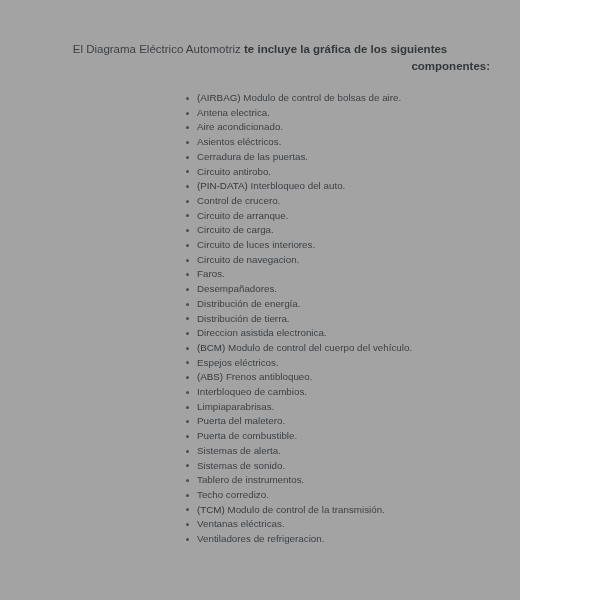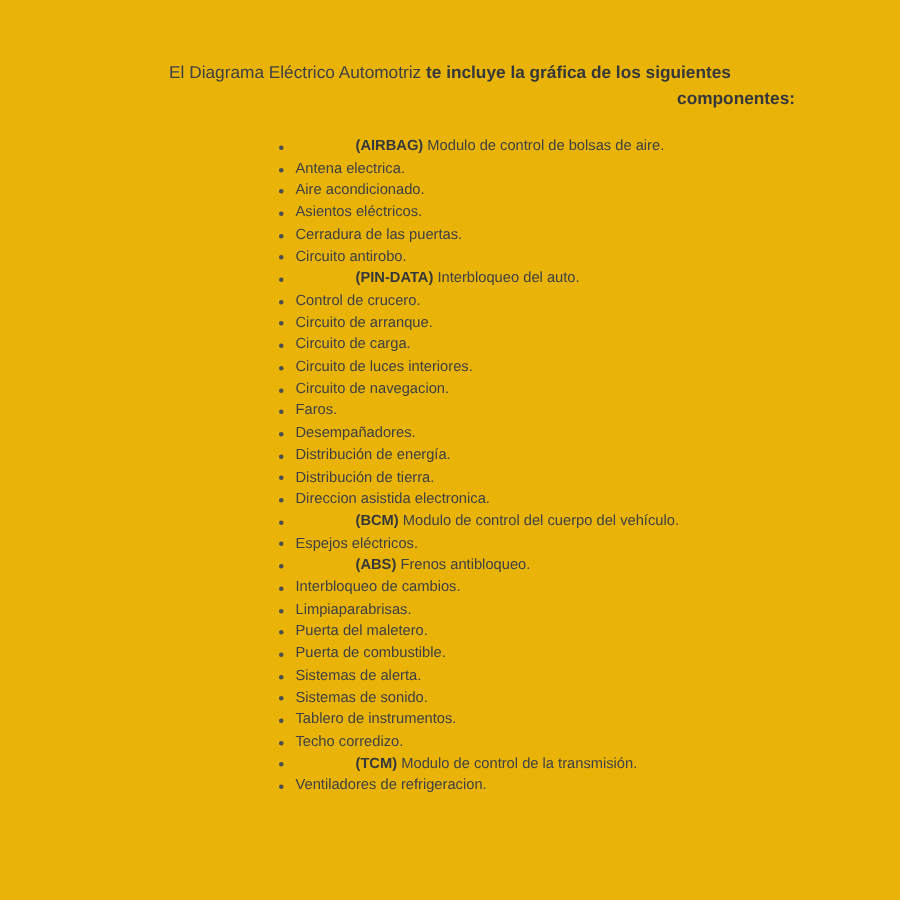--- a/index.html
+++ b/index.html
@@ -2,23 +2,23 @@
 <html><head>
 <meta charset="utf-8">
 <style>
   html, body {
     margin: 0;
     padding: 0;
     background: #ffffff;
   }
   .page {
     position: relative;
-    width: 600px;
+    width: 520px;
     height: 600px;
-    background: #eab308;
+    background: #a3a3a3;
     overflow: hidden;
     font-family: "Liberation Sans", sans-serif;
     color: #3d4145;
   }
   .title {
     margin: 41px auto 0 auto;
     width: 460px;
     text-align: center;
     font-size: 11.5px;
     line-height: 17px;
@@ -50,23 +50,22 @@
     content: "";
     position: absolute;
     left: 1px;
     top: 5.8px;
     width: 3px;
     height: 3px;
     border-radius: 50%;
     background: #4a4e52;
   }
   .components-list li strong {
-    font-weight: 700;
+    font-weight: 400;
     color: #34383b;
-    margin-left: 40px;
   }
 </style>
 </head>
 <body>
 
 <div class="page">
   <div class="title">
     <span>El Diagrama Eléctrico Automotriz</span>
     <strong>te incluye la gráfica de los siguientes</strong>
     <strong class="title-line2">componentes:</strong>
@@ -95,15 +94,16 @@
       <li><strong>(ABS)</strong> <span>Frenos antibloqueo.</span></li>
       <li><span>Interbloqueo de cambios.</span></li>
       <li><span>Limpiaparabrisas.</span></li>
       <li><span>Puerta del maletero.</span></li>
       <li><span>Puerta de combustible.</span></li>
       <li><span>Sistemas de alerta.</span></li>
       <li><span>Sistemas de sonido.</span></li>
       <li><span>Tablero de instrumentos.</span></li>
       <li><span>Techo corredizo.</span></li>
       <li><strong>(TCM)</strong> <span>Modulo de control de la transmisión.</span></li>
+      <li><span>Ventanas eléctricas.</span></li>
       <li><span>Ventiladores de refrigeracion.</span></li>
     </ul>
 </div>
 
 </body></html>

